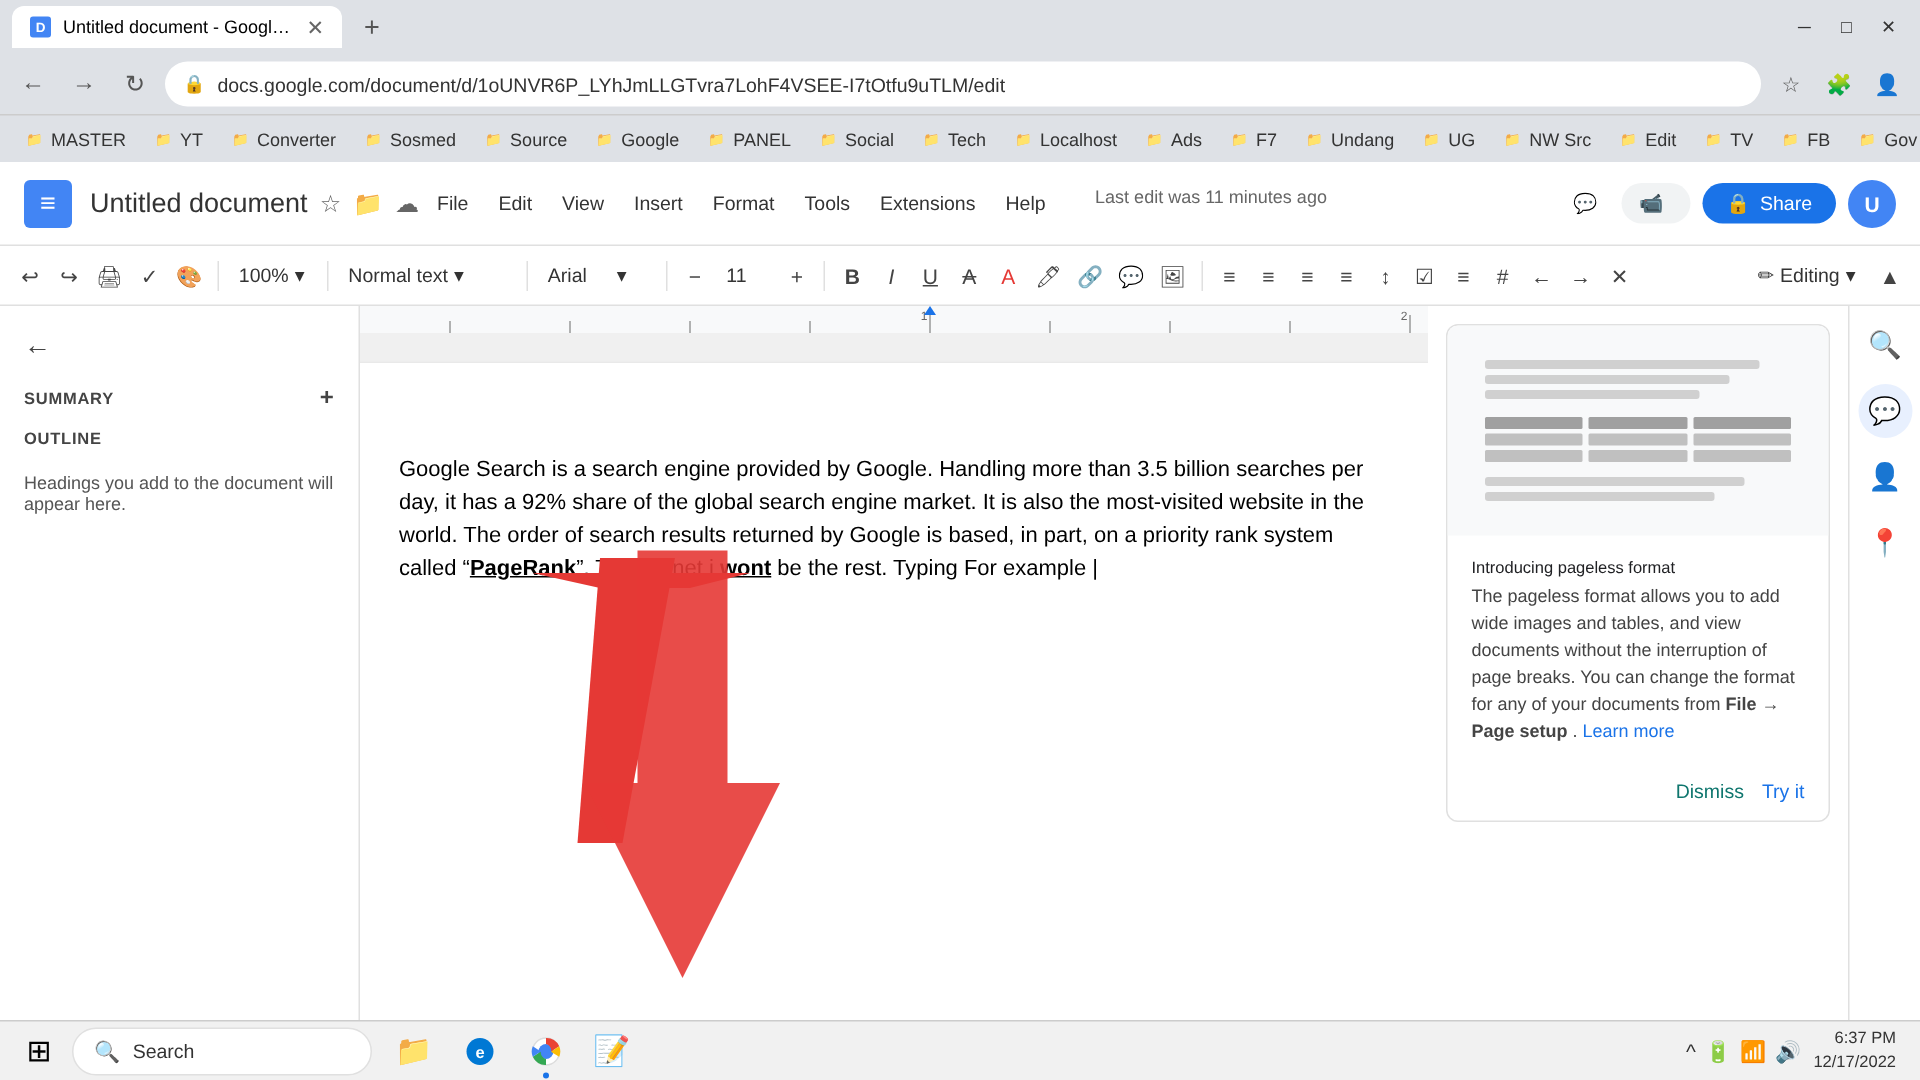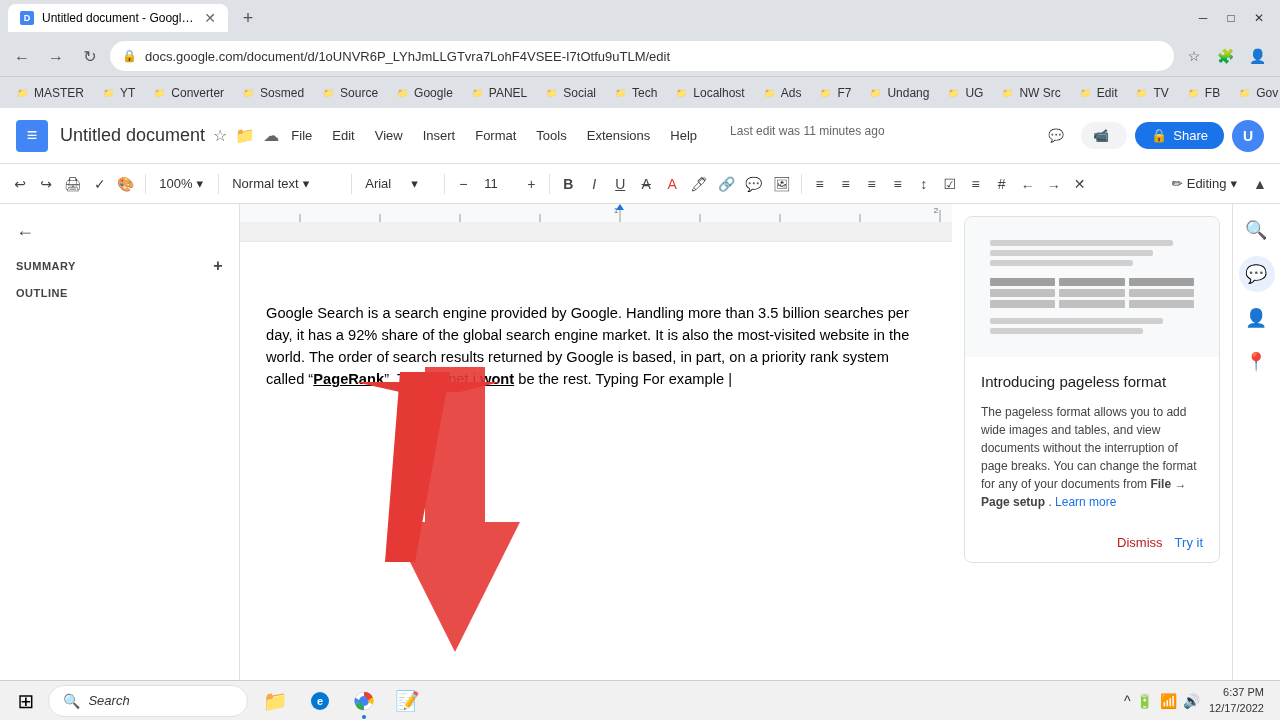--- a/index.html
+++ b/index.html
@@ -271,26 +271,26 @@
       gap: 3px;
     }
     .preview-cell {
       background: #c0c0c0;
       height: 8px;
       border-radius: 1px;
     }
     .preview-cell.header { background: #a0a0a0; }
 
     .pageless-body { padding: 16px; }
-    .pageless-title { font-size: 15px; font-weight: 500; color: #202124; margin-bottom: 13px; }
+    .pageless-title { font-size: 11px; font-weight: 500; color: #202124; margin-bottom: 3px; }
     .pageless-desc { font-size: 12px; color: #444; line-height: 1.5; }
     .pageless-highlight { font-weight: 600; }
     .pageless-link { color: #1a73e8; cursor: pointer; text-decoration: none; }
     .pageless-actions { display: flex; justify-content: flex-end; gap: 12px; padding: 8px 16px 12px; }
-    .pageless-dismiss { color: #b91c1c; cursor: pointer; font-size: 13px; }
+    .pageless-dismiss { color: #0f766e; cursor: pointer; font-size: 13px; }
     .pageless-try { color: #1a73e8; cursor: pointer; font-size: 13px; }
 
     
     .docs-right-icons {
       width: 48px;
       flex-shrink: 0;
       display: flex;
       flex-direction: column;
       align-items: center;
       padding: 8px 0;
@@ -351,21 +351,21 @@
       background: #fff;
       border-radius: 20px;
       padding: 4px 14px;
       gap: 8px;
       width: 200px;
       height: 32px;
       cursor: pointer;
       border: 1px solid #e0e0e0;
     }
     .search-icon-tb { font-size: 14px; color: #666; }
-    .search-text { font-size: 13px; color: #333; font-style: italic; }
+    .search-text { font-size: 13px; color: #333; }
     .taskbar-apps { display: flex; align-items: center; gap: 4px; margin-left: 4px; }
     .taskbar-app {
       width: 40px;
       height: 40px;
       display: flex;
       align-items: center;
       justify-content: center;
       border-radius: 4px;
       cursor: pointer;
       font-size: 20px;
@@ -632,20 +632,21 @@
 
     <div class="docs-sidebar">
       <div class="sidebar-back">←</div>
       <div class="sidebar-section-title">
         <span>SUMMARY</span>
         <span class="sidebar-add-btn">+</span>
       </div>
       <div class="sidebar-section-title">
         <span>OUTLINE</span>
       </div>
+      <div class="sidebar-outline-text">Headings you add to the document will appear here.</div>
     </div>
 
     <div class="docs-center">
 
       <div class="ruler-area">
         <svg width="100%" height="18" style="display:block;">
           <rect width="100%" height="18" fill="#f8f9fa"></rect>
 
           <line x1="60" y1="10" x2="60" y2="18" stroke="#999" stroke-width="1"></line>
           <line x1="140" y1="10" x2="140" y2="18" stroke="#999" stroke-width="1"></line>

